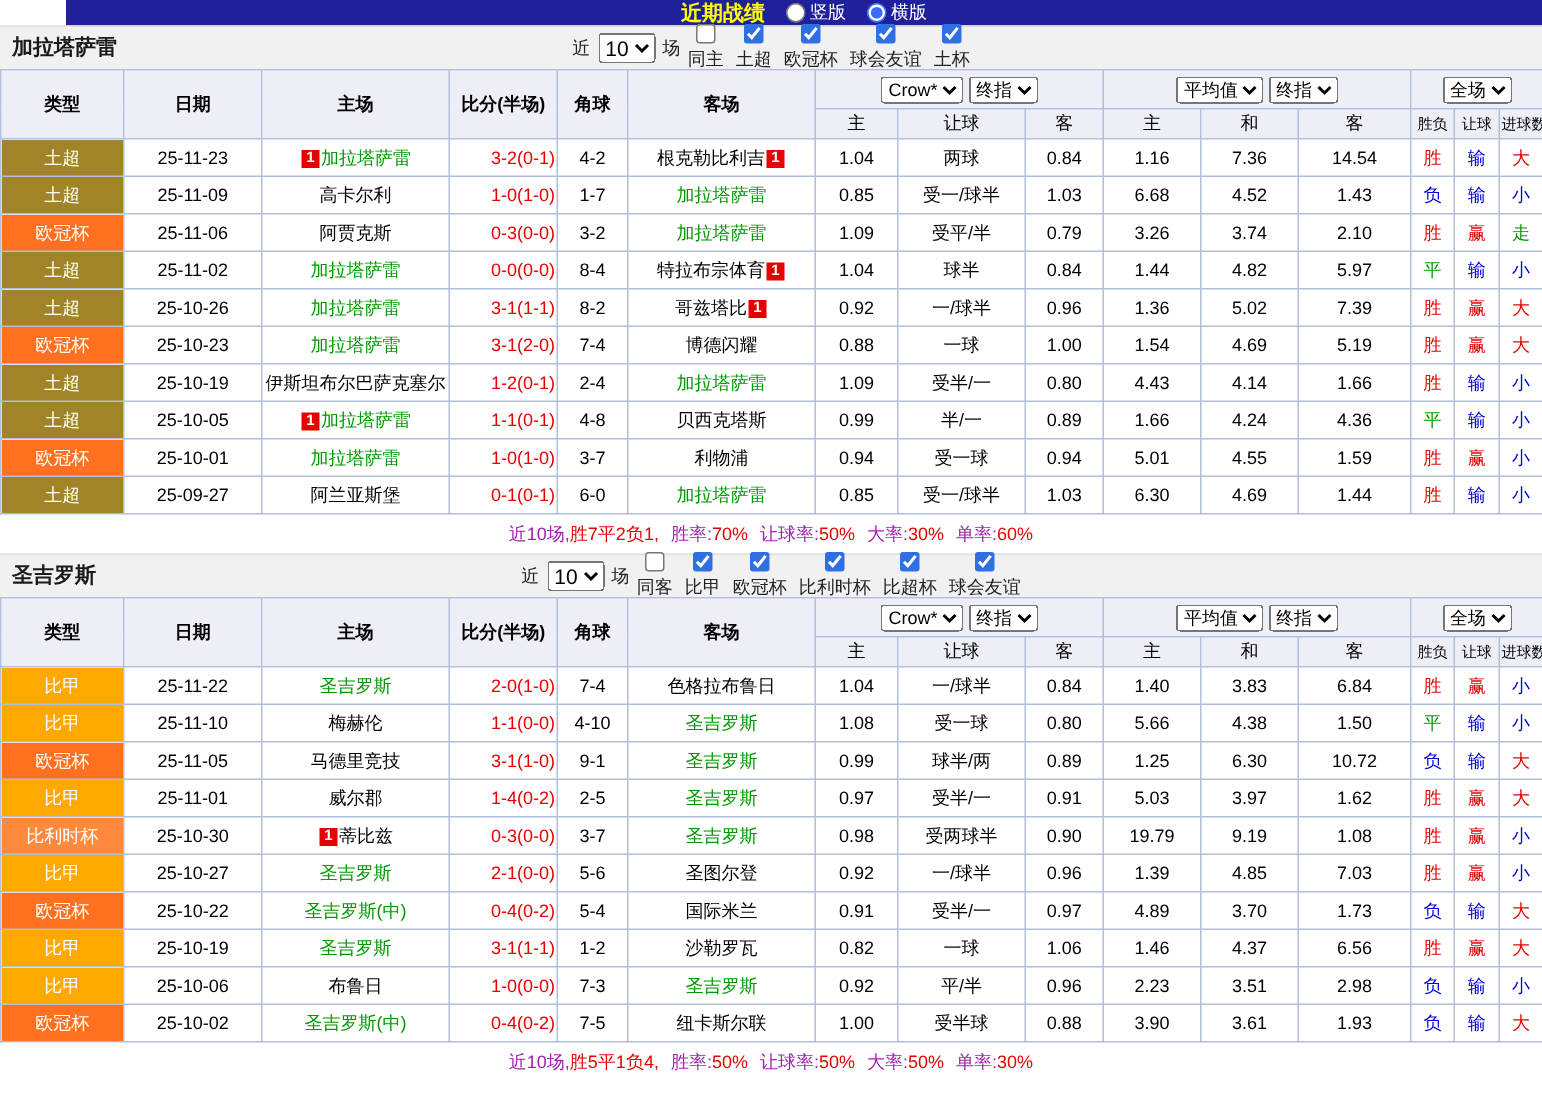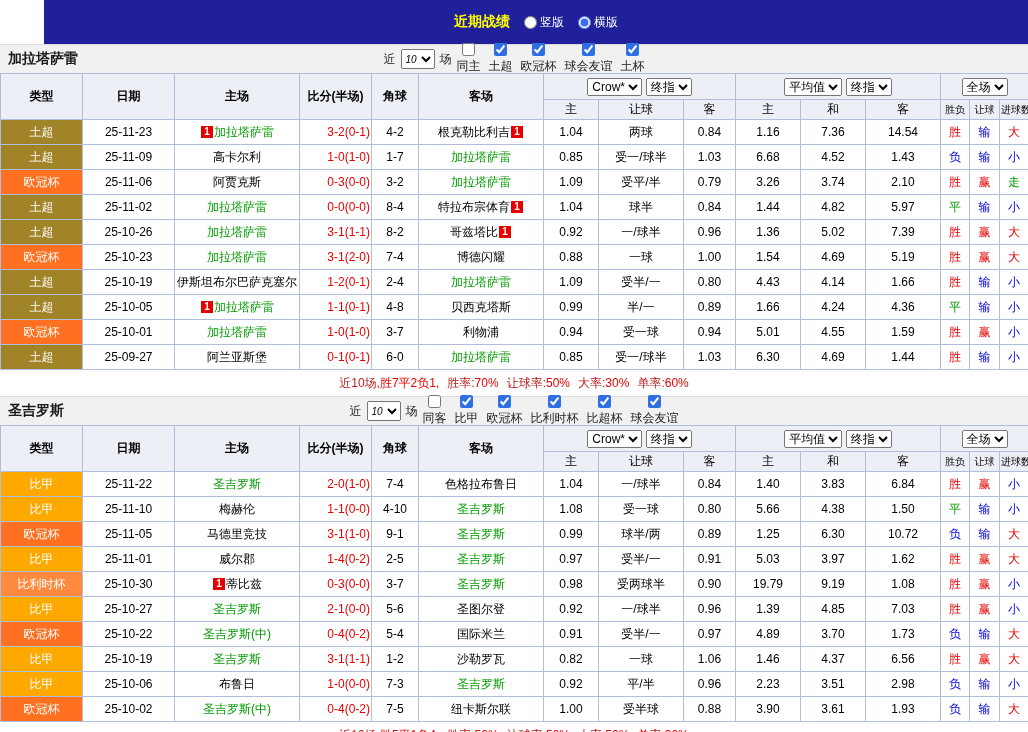--- a/index.html
+++ b/index.html
@@ -1,44 +1,44 @@
 <!DOCTYPE html>
 <html><head>
 <meta charset="utf-8">
 <style>
   * { margin:0; padding:0; box-sizing:border-box; }
   body { width:1028px; background:#fff; color:#000;
          font-family:"Liberation Sans","DejaVu Sans",sans-serif; font-size:12px; }
-  .topbar { height:44px; background:#20209a; display:flex; align-items:center; justify-content:center; gap:14px;margin-left:44px; }
+  .topbar { height:17px; background:#20209a; display:flex; align-items:center; justify-content:center; gap:14px;margin-left:44px; }
   .topbar .title { color:#ffff00; font-weight:bold; font-size:14px; }
   .radio { color:#fff; display:flex; align-items:center; gap:3px; cursor:pointer; }
   .radio input { accent-color:#3a6bff; }
   .strip { height:29px; background:#f1f1f1; display:flex; align-items:center; position:relative; border-top:1px solid #ddd; }
   .team-title { position:absolute; left:8px; font-weight:bold; font-size:14px; color:#1a1a1a; }
   .filter { margin:0 auto; display:flex; align-items:center; gap:5px; color:#222; }
-  .filter select { height:20px; font-size:10px;font-style:italic; }
+  .filter select { height:20px; font-size:14px; }
   .cb-list { display:flex; align-items:center; gap:8px; }
   .cb { display:flex; align-items:center; gap:2px; cursor:pointer;flex-direction:column; }
   .cb input { accent-color:#2f6fe4; width:13px; height:13px; }
   table { width:1028px; border-collapse:collapse; table-layout:fixed; }
   th, td { border:1px solid #b0bedb; text-align:center; white-space:nowrap; overflow:hidden; padding:0 1px; }
   thead th { background:#edeff7; }
   tr.h1 th { height:26px; font-weight:bold; }
   tr.h1 select { height:18px; font-size:12px; max-width:90px; }
   tr.h2 th { height:20px; font-weight:normal; }
   tr.h2 th.sm { font-size:10px; }
   tbody td { height:25px; background:#fff; }
   td.league { color:#fff; }
   td.score { color:#e60000;text-align:right; }
   td.team .focus { color:#009900; }
   td.team span.tname { cursor:pointer; }
   .badge { display:inline-block; background:#e60000; color:#fff; width:12px; height:12px;
            line-height:12px; font-size:10px; font-weight:bold; vertical-align:1px; margin:0 1px; }
   .summary { height:26px; display:flex; align-items:center; justify-content:center; }
-  .summary .blk { color:#b91c1c; }
+  .summary .blk { color:#a21caf; }
   .summary .red { color:#e60000; }
   .summary .stat { margin-left:8px;text-align:right; }
 </style>
 </head>
 <body>
 
 <div class="topbar">
   <span class="title">近期战绩</span>
   <label class="radio">
     <input type="radio" name="layout" style="">

